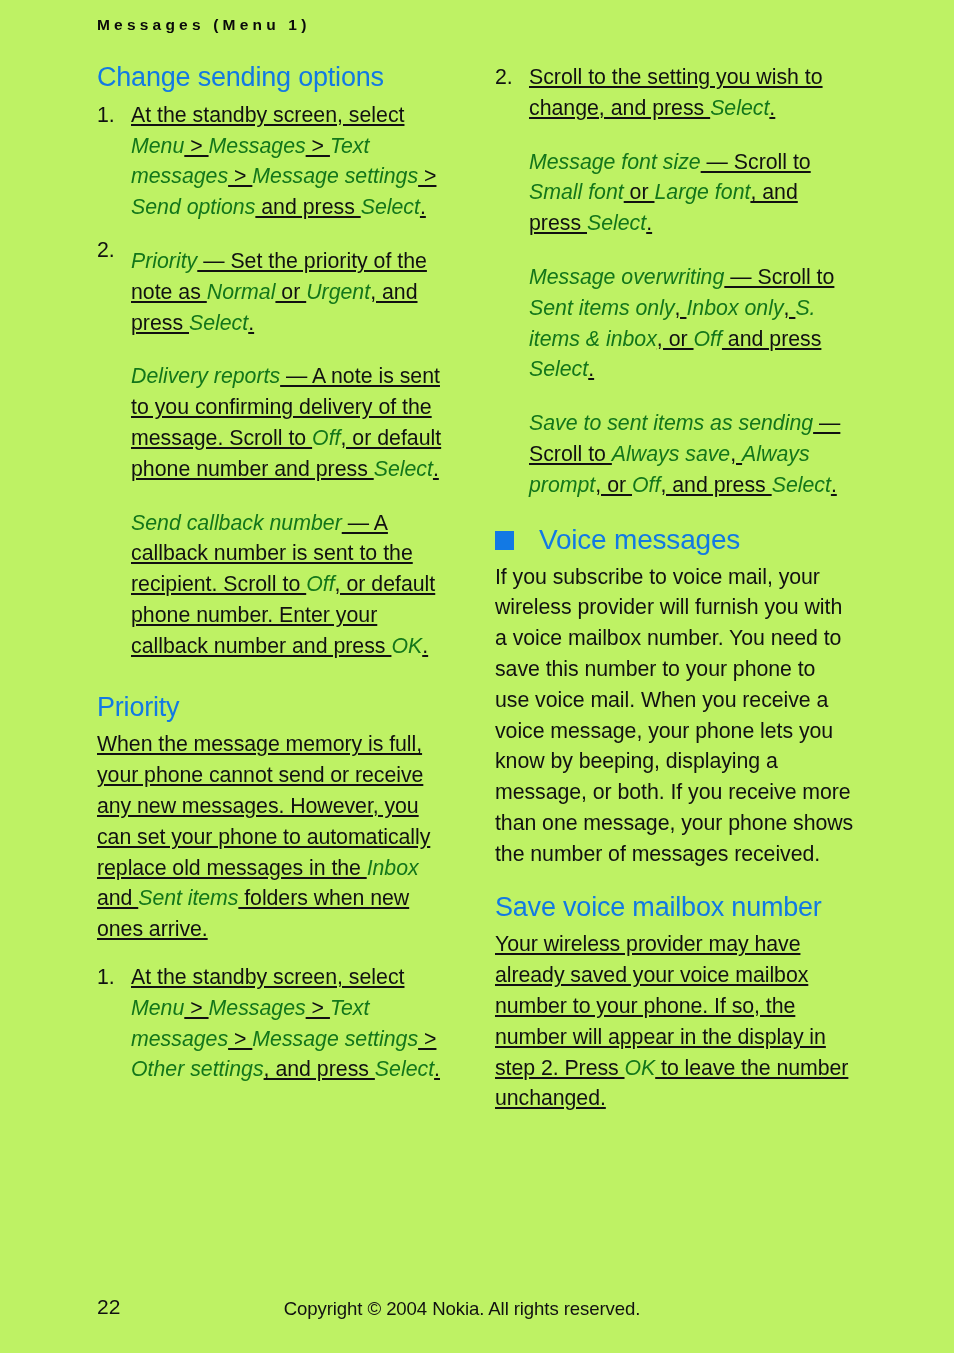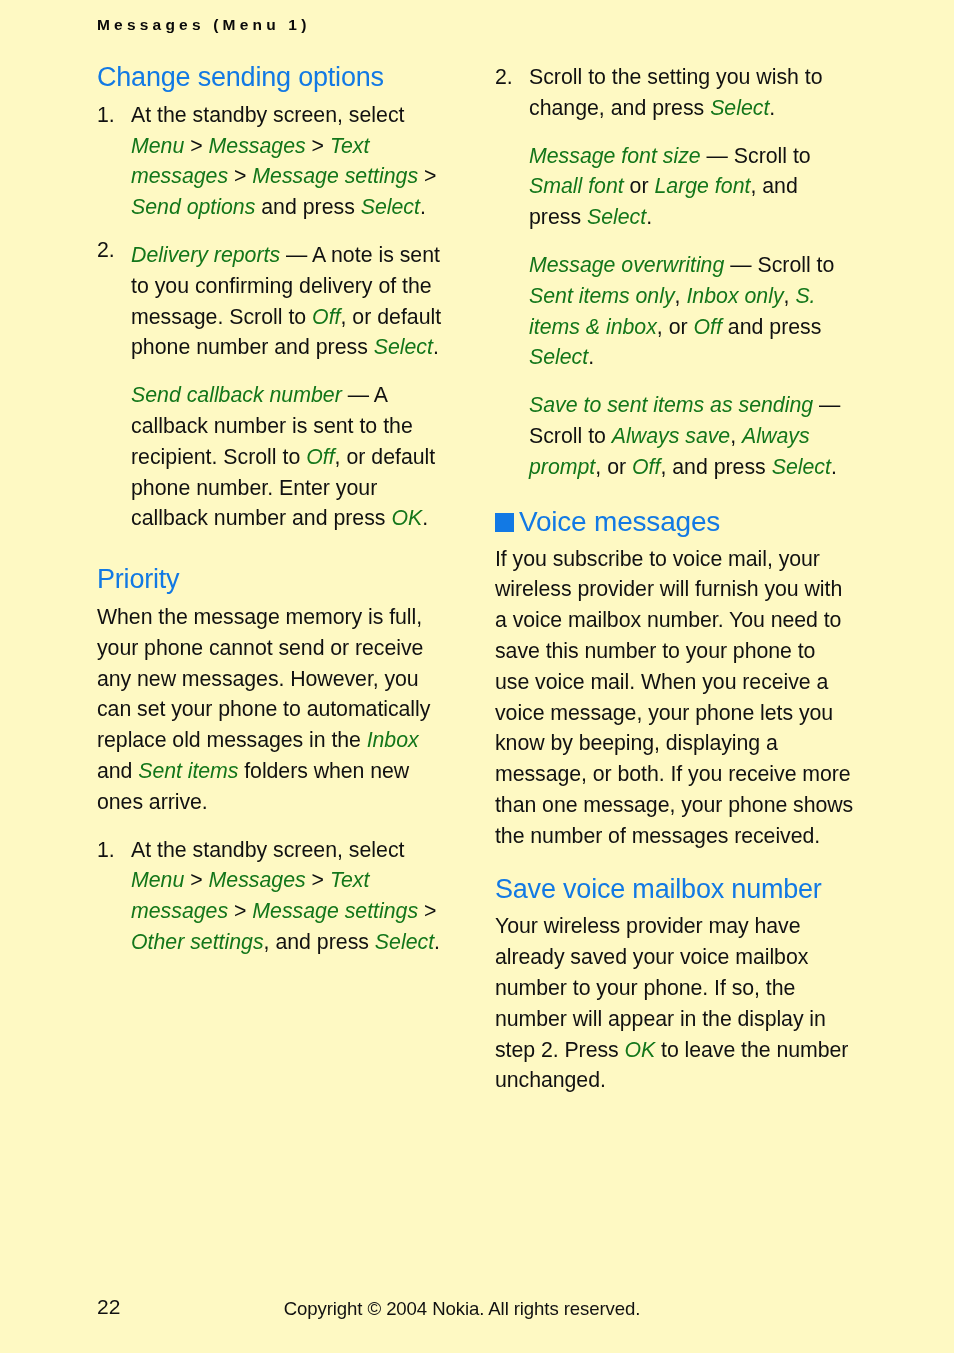--- a/index.html
+++ b/index.html
@@ -9,21 +9,21 @@
     background: #ffffff;
   }
   body {
     font-family: "Liberation Sans", sans-serif;
     color: #000000;
   }
   .page {
     position: relative;
     width: 954px;
     height: 1353px;
-    background: #fef9c3;
+    background: #bef264;
     overflow: hidden;
     box-sizing: border-box;
   }
   
   .running-header {
     position: absolute;
     left: 97px;
     top: 16px;
     font-size: 15.5px;
     font-weight: 700;
@@ -52,21 +52,21 @@
     padding: 0;
     font-size: 27px;
     font-weight: 400;
     color: #1279e4;
     letter-spacing: -0.2px;
     line-height: 1.18;
   }
   h2.heading.section {
     display: flex;
     align-items: center;
-    gap: 5px;
+    gap: 25px;
     font-size: 28px;
   }
   .sq-bullet {
     display: inline-block;
     width: 19px;
     height: 19px;
     background: #1279e4;
     flex: 0 0 auto;
     position: relative;
     top: 1px;
@@ -107,30 +107,30 @@
     font-size: 21.3px;
     line-height: 30.8px;
     color: #111111;
   }
   
   .substep {
     margin-left: 34px;
     font-size: 21.3px;
     line-height: 30.8px;
     color: #111111;
-    margin-top: 17px;
+    margin-top: 23px;
   }
   .steps-gap { height: 17px; }
 
   
   .ui {           
     color: #13761a;
     font-style: italic;
   }
-  .plain { color: #111111; font-style: normal; }
+  .plain { color: #111111; font-style: normal; text-decoration: underline; }
 
   
   .footer {
     position: absolute;
     left: 0;
     bottom: 28px;
     width: 954px;
     height: 30px;
     padding-left: 20px;
   }
@@ -168,20 +168,23 @@
       <ol class="steps">
         <li>
           <span class="num">1.</span>
           <span class="plain">At the standby screen, select </span><span class="ui">Menu</span><span class="plain"> &gt; </span><span class="ui">Messages</span><span class="plain"> &gt; </span><span class="ui">Text messages</span><span class="plain"> &gt; </span><span class="ui">Message settings</span><span class="plain"> &gt; </span><span class="ui">Send options</span><span class="plain"> and press </span><span class="ui">Select</span><span class="plain">.</span>
         </li>
         <li>
           <span class="num">2.</span>
         </li>
       </ol>
 
+      <div class="substep">
+        <span class="ui">Priority</span><span class="plain"> — Set the priority of the note as </span><span class="ui">Normal</span><span class="plain"> or </span><span class="ui">Urgent</span><span class="plain">, and press </span><span class="ui">Select</span><span class="plain">.</span>
+      </div>
 
       <div class="substep">
         <span class="ui">Delivery reports</span><span class="plain"> — A note is sent to you confirming delivery of the message. Scroll to </span><span class="ui">Off</span><span class="plain">, or default phone number and press </span><span class="ui">Select</span><span class="plain">.</span>
       </div>
 
       <div class="substep">
         <span class="ui">Send callback number</span><span class="plain"> — A callback number is sent to the recipient. Scroll to </span><span class="ui">Off</span><span class="plain">,  or default phone number. Enter your callback number and press </span><span class="ui">OK</span><span class="plain">.</span>
       </div>
 
       <div class="sp-before-heading"></div>

